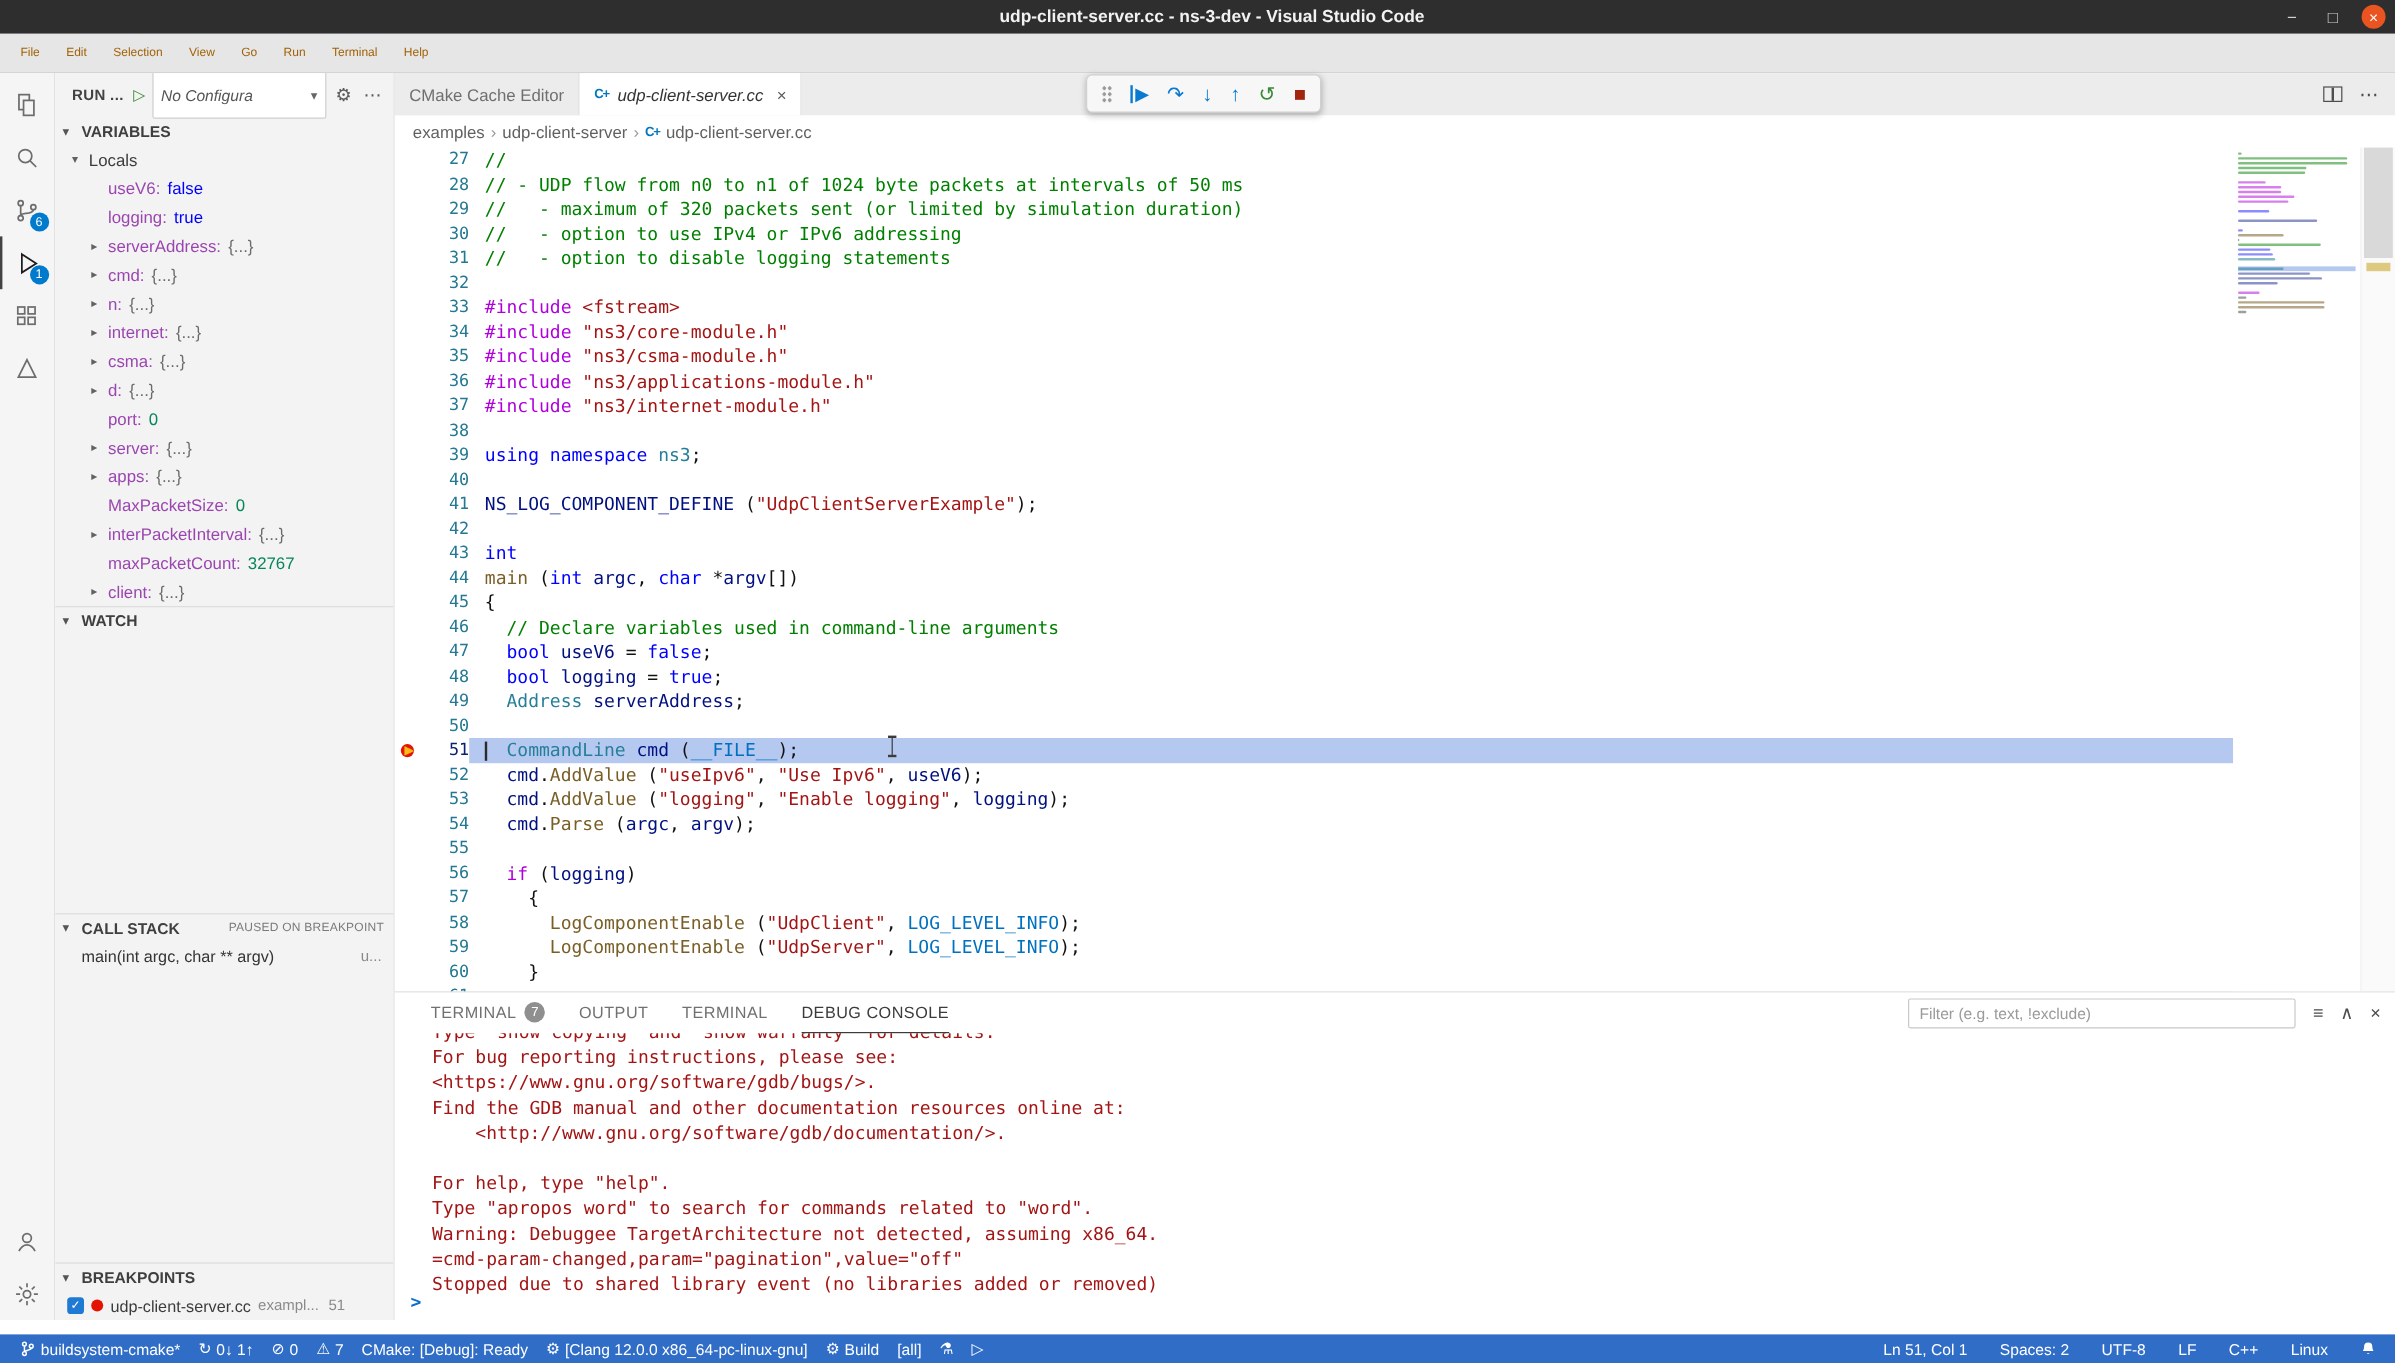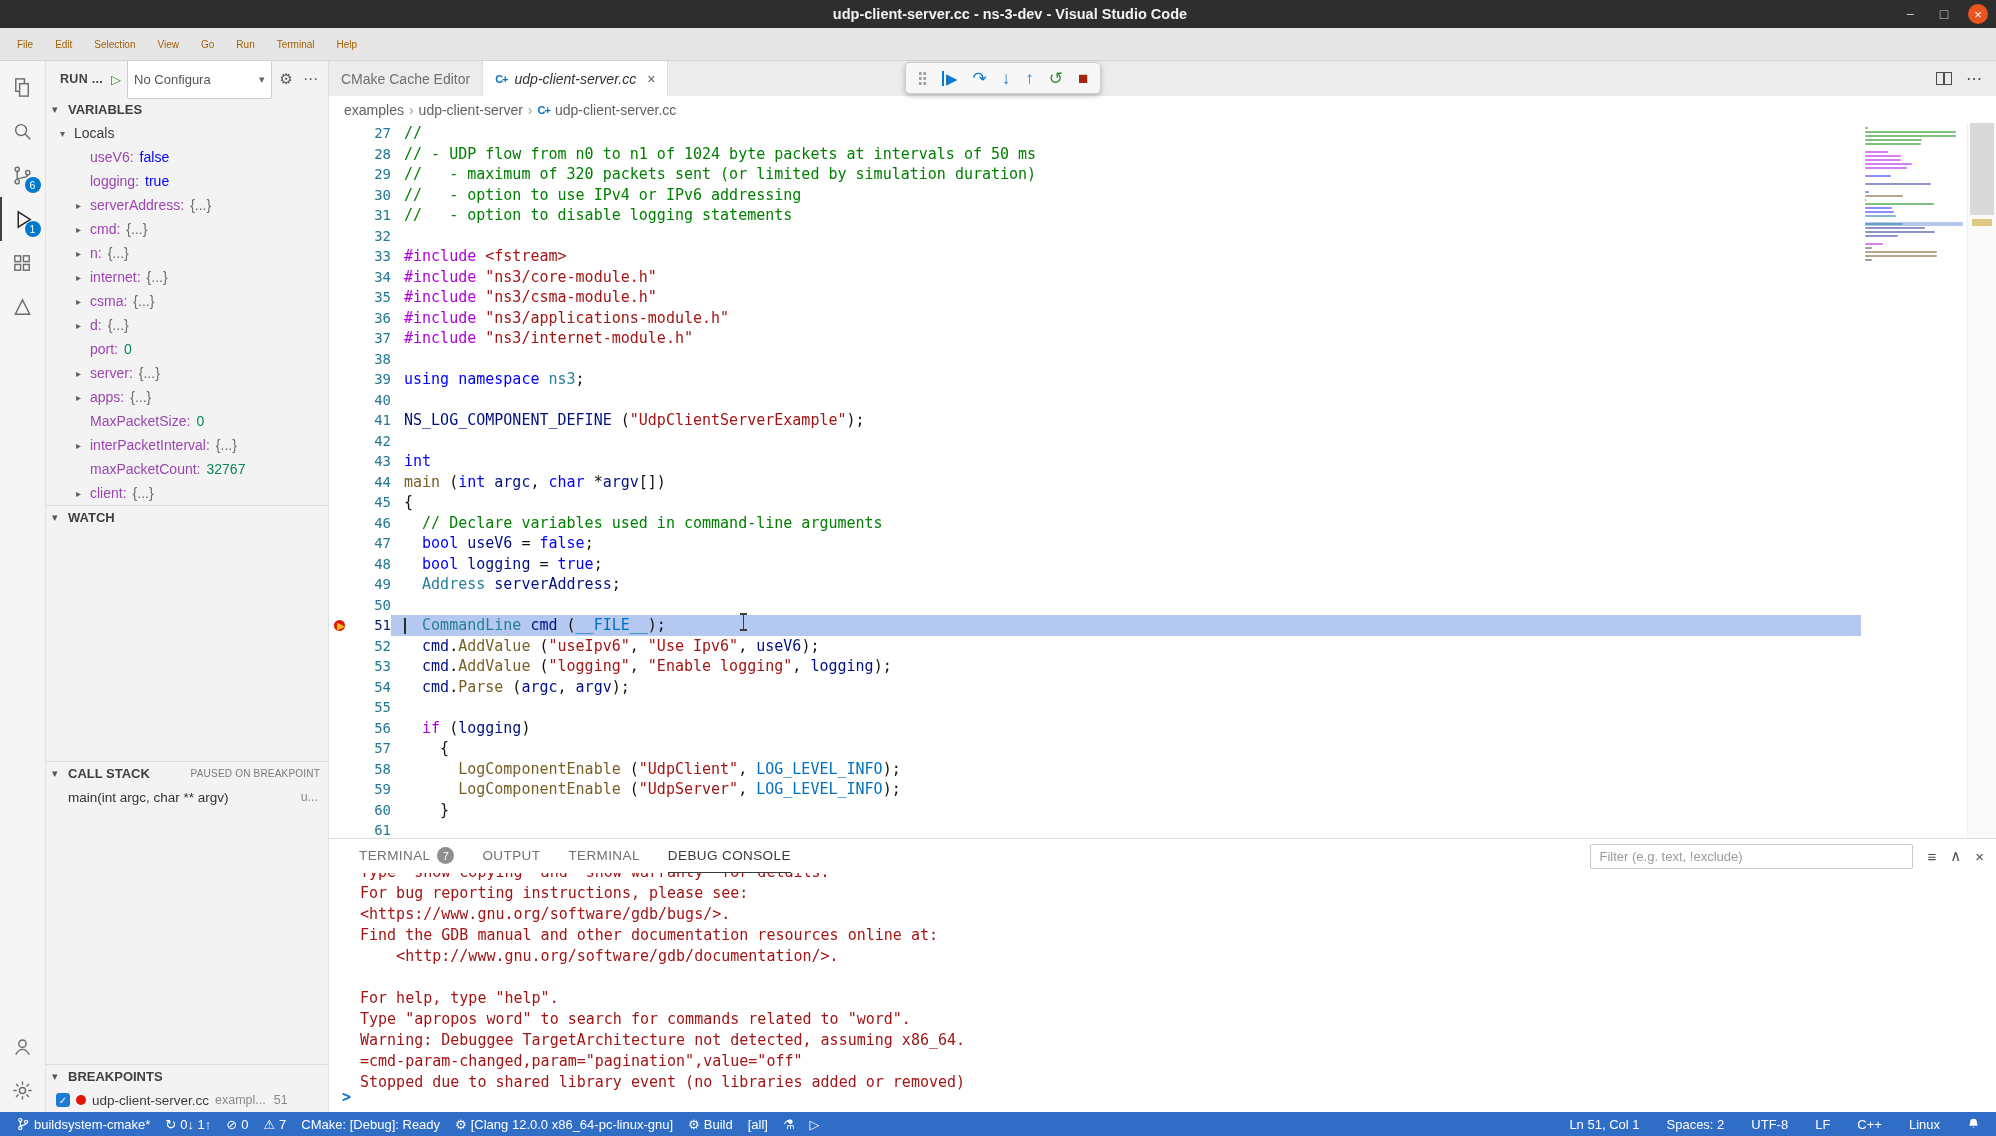--- a/index.html
+++ b/index.html
@@ -31,21 +31,21 @@
   .act-badge{position:absolute;right:5px;bottom:4px;min-width:16px;height:16px;border-radius:9px;background:var(--badge,#007acc);
              color:#fff;font-size:10.5px;display:flex;align-items:center;justify-content:center;padding:0 3px;}
   .act-spacer{flex:1;}
 
   
   .sidebar{width:283px;background:#f3f3f3;border-right:1px solid #e0e0e0;display:flex;flex-direction:column;font-size:14px;color:#3c3c3c;overflow:hidden;}
   .run-row{height:36px;display:flex;align-items:center;gap:6px;padding:0 8px 0 14px;flex:0 0 auto;}
   .run-title{font-size:12.5px;font-weight:bold;color:#424242;letter-spacing:.3px;white-space:nowrap;}
   .run-play{color:#388a34;font-size:13px;margin-left:2px;}
   .cfg-dropdown{flex:0 1 150px;height:40px;background:#fff;border:1px solid #cecece;border-radius:2px;display:flex;align-items:center;
-                padding:0 6px;font-size:13px;color:#555;gap:4px;min-width:0;}
+                padding:0 6px;font-size:13px;color:#555;gap:4px;min-width:0;font-style:italic;}
   .cfg-dropdown .lbl{flex:1;overflow:hidden;white-space:nowrap;}
   .cfg-dropdown .chev{color:#666;font-size:11px;}
   .side-ico{color:#5a5a5a;font-size:15px;padding:0 2px;}
   .sec-h{height:24px;display:flex;align-items:center;gap:4px;padding:0 8px 0 6px;font-size:13px;font-weight:bold;color:#3f3f3f;flex:0 0 auto;}
   .sec-h .chev{font-size:11px;color:#555;width:12px;}
   .sec-h.bordered{border-top:1px solid #ddd;}
   .sec-h .sec-badge{margin-left:auto;font-size:10px;font-weight:normal;color:#7a7a7a;letter-spacing:.2px;}
   .tree-row{height:24px;display:flex;align-items:center;padding-left:22px;flex:0 0 auto;white-space:nowrap;}
   .tree-row .chev{width:14px;font-size:10px;color:#616161;flex:0 0 auto;}
   .var-row{padding-left:30px;}
@@ -133,21 +133,21 @@
   .filter-input{width:323px;height:25px;border:1px solid #c8c8c8;border-radius:2px;font-size:13px;padding:0 8px;color:#333;
                 font-family:"Liberation Sans","DejaVu Sans",sans-serif;background:#fff;}
   .filter-input::placeholder{color:#9a9a9a;}
   .p-ico{color:#4d4d4d;font-size:15px;}
   .console{flex:1;overflow:hidden;font-family:"DejaVu Sans Mono","Liberation Mono",monospace;font-size:15px;line-height:21px;padding-left:31px;position:relative;}
   .con-line{min-height:21px;color:#a31515;white-space:pre;}
   .con-line:first-child{margin-top:-11px;}
   .prompt-row{position:absolute;bottom:4px;left:13px;color:#0b6fcb;font-weight:bold;font-size:15px;}
 
   
-  .statusbar{height:22px;background:var(--statusbar,#2f6dc6);color:#fff;display:flex;align-items:center;font-size:13px;flex:0 0 auto;padding:12px 10px;}
+  .statusbar{height:22px;background:var(--statusbar,#2f6dc6);color:#fff;display:flex;align-items:center;font-size:13px;flex:0 0 auto;padding:12px 10px;margin-top:12px;}
   .sb-left{display:flex;align-items:center;gap:3px;height:100%;}
   .sb-right{margin-left:auto;display:flex;align-items:center;gap:15px;height:100%;}
   .seg{display:flex;align-items:center;gap:4px;padding:0 6px;height:100%;white-space:nowrap;}
   .seg .sico{display:flex;align-items:center;font-size:13px;}
   .seg svg{display:block;}
 </style>
 </head>
 <body>
 
 <div class="window">

